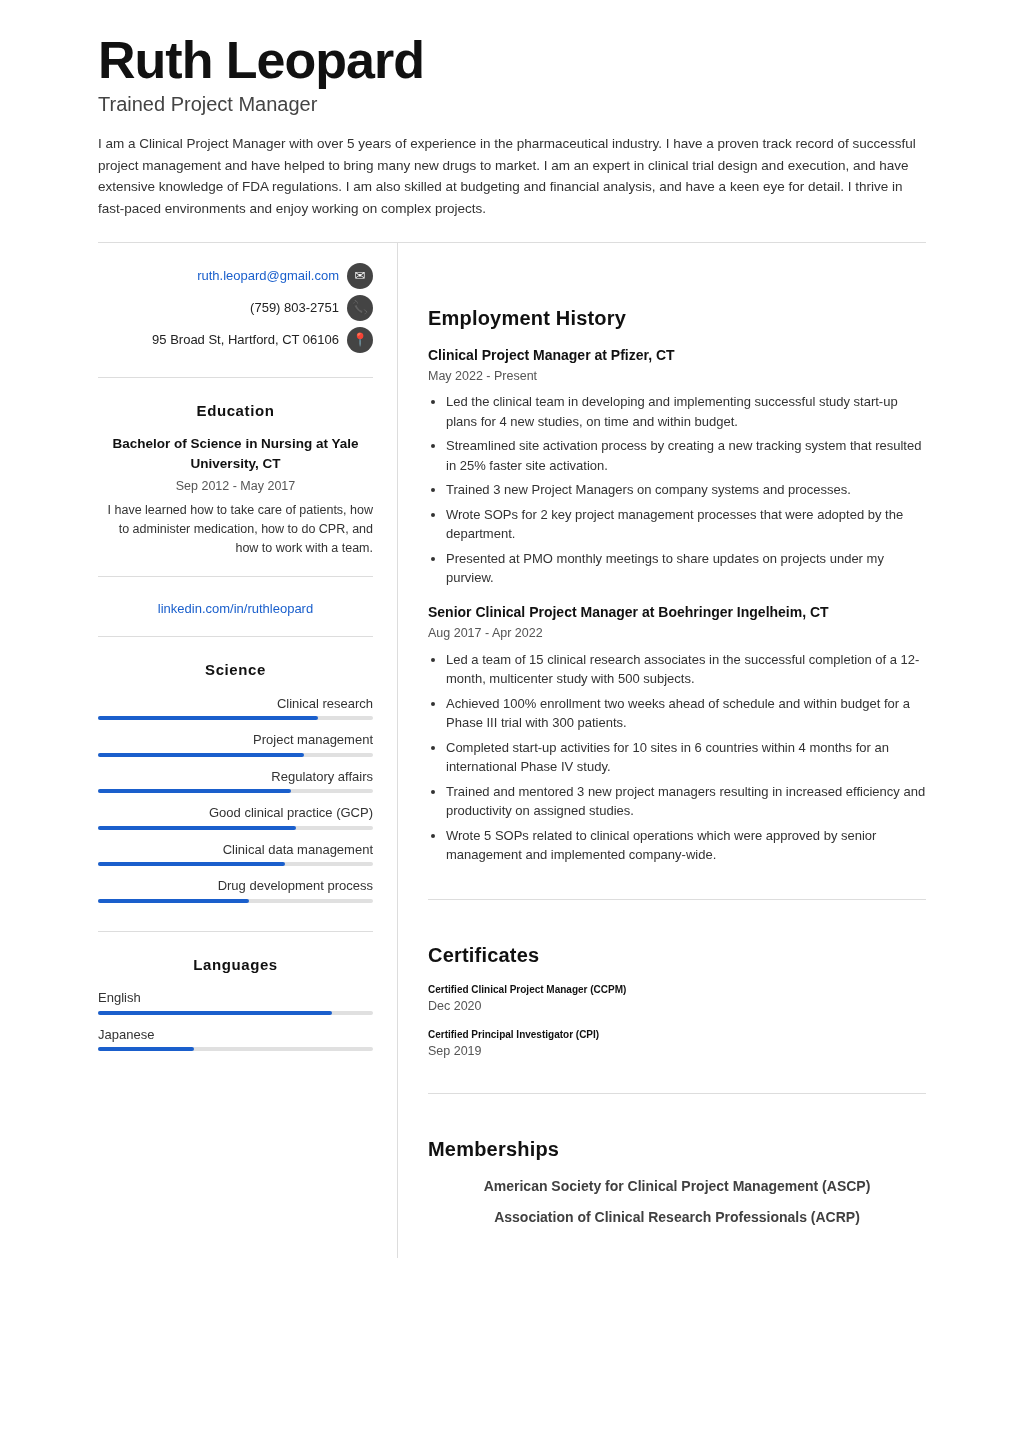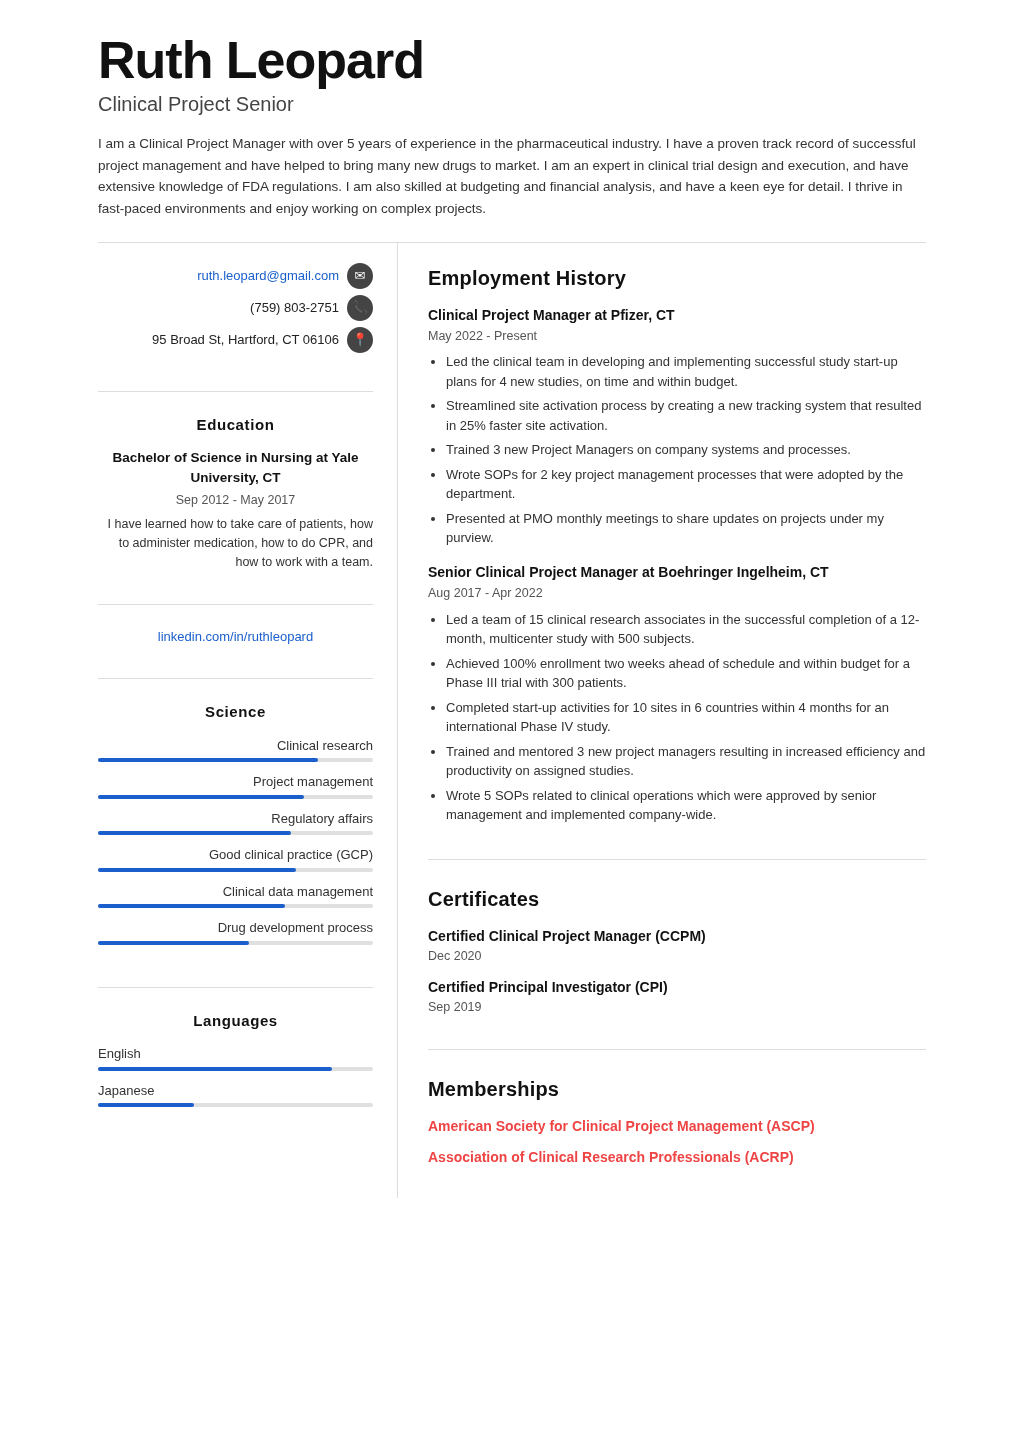--- a/index.html
+++ b/index.html
@@ -45,21 +45,21 @@
       padding: 20px 24px 20px 0;
       border-right: 1px solid #ddd;
     }
     .right-col {
       flex: 1;
       padding: 20px 0 20px 30px;
     }
     
     .left-section {
       margin-bottom: 22px;
-      padding-bottom: 32px;
+      padding-bottom: 18px;
       border-bottom: 1px solid #ddd;
     }
     .left-section:last-child {
       border-bottom: none;
     }
     .contact-item {
       display: flex;
       align-items: center;
       justify-content: flex-end;
       gap: 8px;
@@ -142,20 +142,21 @@
       text-align: left;
       font-size: 13px;
       color: #333;
       margin-bottom: 3px;
     }
     
     .right-section {
       margin-bottom: 24px;
       padding-bottom: 20px;
       border-bottom: 1px solid #ddd;
+      margin-top: 40px;
     }
     .right-section:last-child {
       border-bottom: none;
       margin-bottom: 0;
       padding-bottom: 0;
     }
     .right-section-title {
       font-size: 20px;
       font-weight: 700;
       color: #111;
@@ -181,44 +182,45 @@
       font-size: 13px;
       color: #333;
       margin-bottom: 5px;
       line-height: 1.5;
     }
     .cert-item {
       margin-bottom: 12px;
     }
     .cert-name {
       font-weight: 700;
-      font-size: 14px;
+      font-size: 10px;
       color: #111;
     }
     .cert-date {
       font-size: 12.5px;
       color: #555;
     }
     .membership-item {
       margin-bottom: 10px;
     }
     .membership-name {
       font-weight: 700;
       font-size: 14px;
-      color: #ef4444;
+      color: #404040;
+      text-align: center;
     }
   </style>
 </head>
 <body>
 
 <div class="resume-wrapper">
 
   <div>
     <div class="header-name">Ruth Leopard</div>
-    <div class="header-title">Clinical Project Senior</div>
+    <div class="header-title">Trained Project Manager</div>
     <div class="header-summary">I am a Clinical Project Manager with over 5 years of experience in the pharmaceutical industry. I have a proven track record of successful project management and have helped to bring many new drugs to market. I am an expert in clinical trial design and execution, and have extensive knowledge of FDA regulations. I am also skilled at budgeting and financial analysis, and have a keen eye for detail. I thrive in fast-paced environments and enjoy working on complex projects.</div>
   </div>
 
   <div class="two-col">
 
     <div class="left-col">
 
       <div class="left-section">
         <div class="contact-item">
           <a href="#">ruth.leopard@gmail.com</a>

